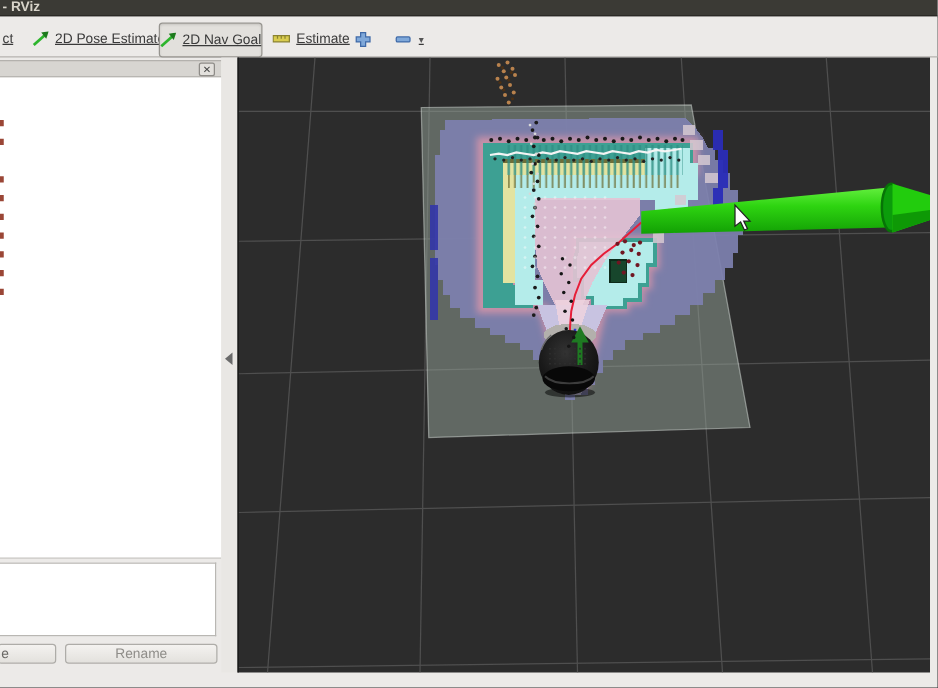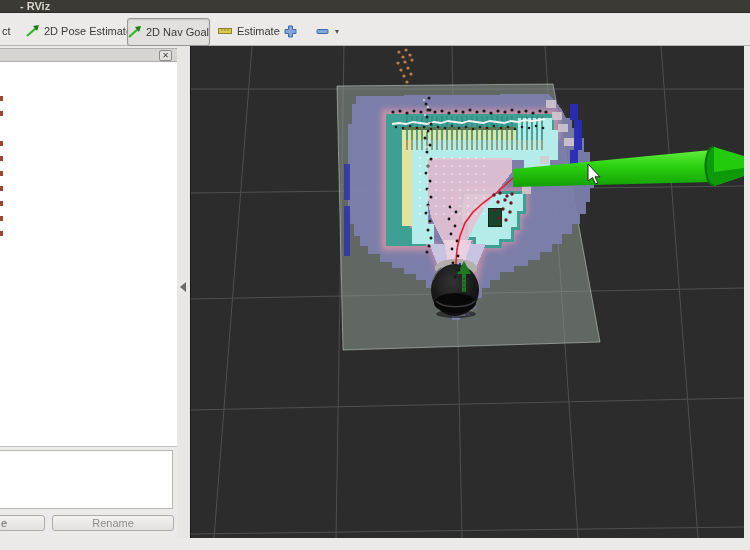--- a/index.html
+++ b/index.html
@@ -1,26 +1,26 @@
 <!DOCTYPE html>
 <html><head>
 <meta charset="utf-8">
 <style>
   html,body{margin:0;padding:0;}
   body{width:750px;height:550px;position:relative;overflow:hidden;
        font-family:"Liberation Sans",sans-serif;background:#eceae8;}
   
   .titlebar{position:absolute;left:0;top:0;width:750px;height:13px;background:#3b3a35;
             border-bottom:1px solid #2a2925;color:#d8d4ca;font-size:11px;font-weight:bold;
-            line-height:13px;padding-left:20px;box-sizing:border-box;}
+            line-height:13px;padding-left:2px;box-sizing:border-box;}
   
   .toolbar{position:absolute;left:0;top:14px;width:750px;height:32px;background:#eceae8;
            border-bottom:1px solid #b5b3af;box-sizing:border-box;}
   .tool{position:absolute;top:4px;height:26px;display:flex;align-items:center;gap:5px;
-        font-size:11px;color:#3a3a3a;white-space:nowrap;}
+        font-size:11px;color:#3a3a3a;white-space:nowrap;text-decoration:underline;}
   .tool.selected{border:1px solid #96948f;border-radius:3px;background:#e2e0dc;
                  box-shadow:inset 0 1px 2px rgba(0,0,0,0.12);padding:0 0;justify-content:center;}
   .ticon{display:inline-block;line-height:0;}
   
   .panel-header{position:absolute;left:0;top:48px;width:177px;height:14px;background:#d7d5d1;
                 border-top:1px solid #b3b1ad;border-bottom:1px solid #aeaca8;box-sizing:border-box;}
   .close-btn{position:absolute;right:5px;top:1px;width:13px;height:11px;background:#e3e1dd;
              border:1px solid #8e8c88;border-radius:2px;font-size:8px;line-height:9px;
              text-align:center;color:#444;box-sizing:border-box;}
   .tree-area{position:absolute;left:0;top:62px;width:177px;height:385px;background:#ffffff;

